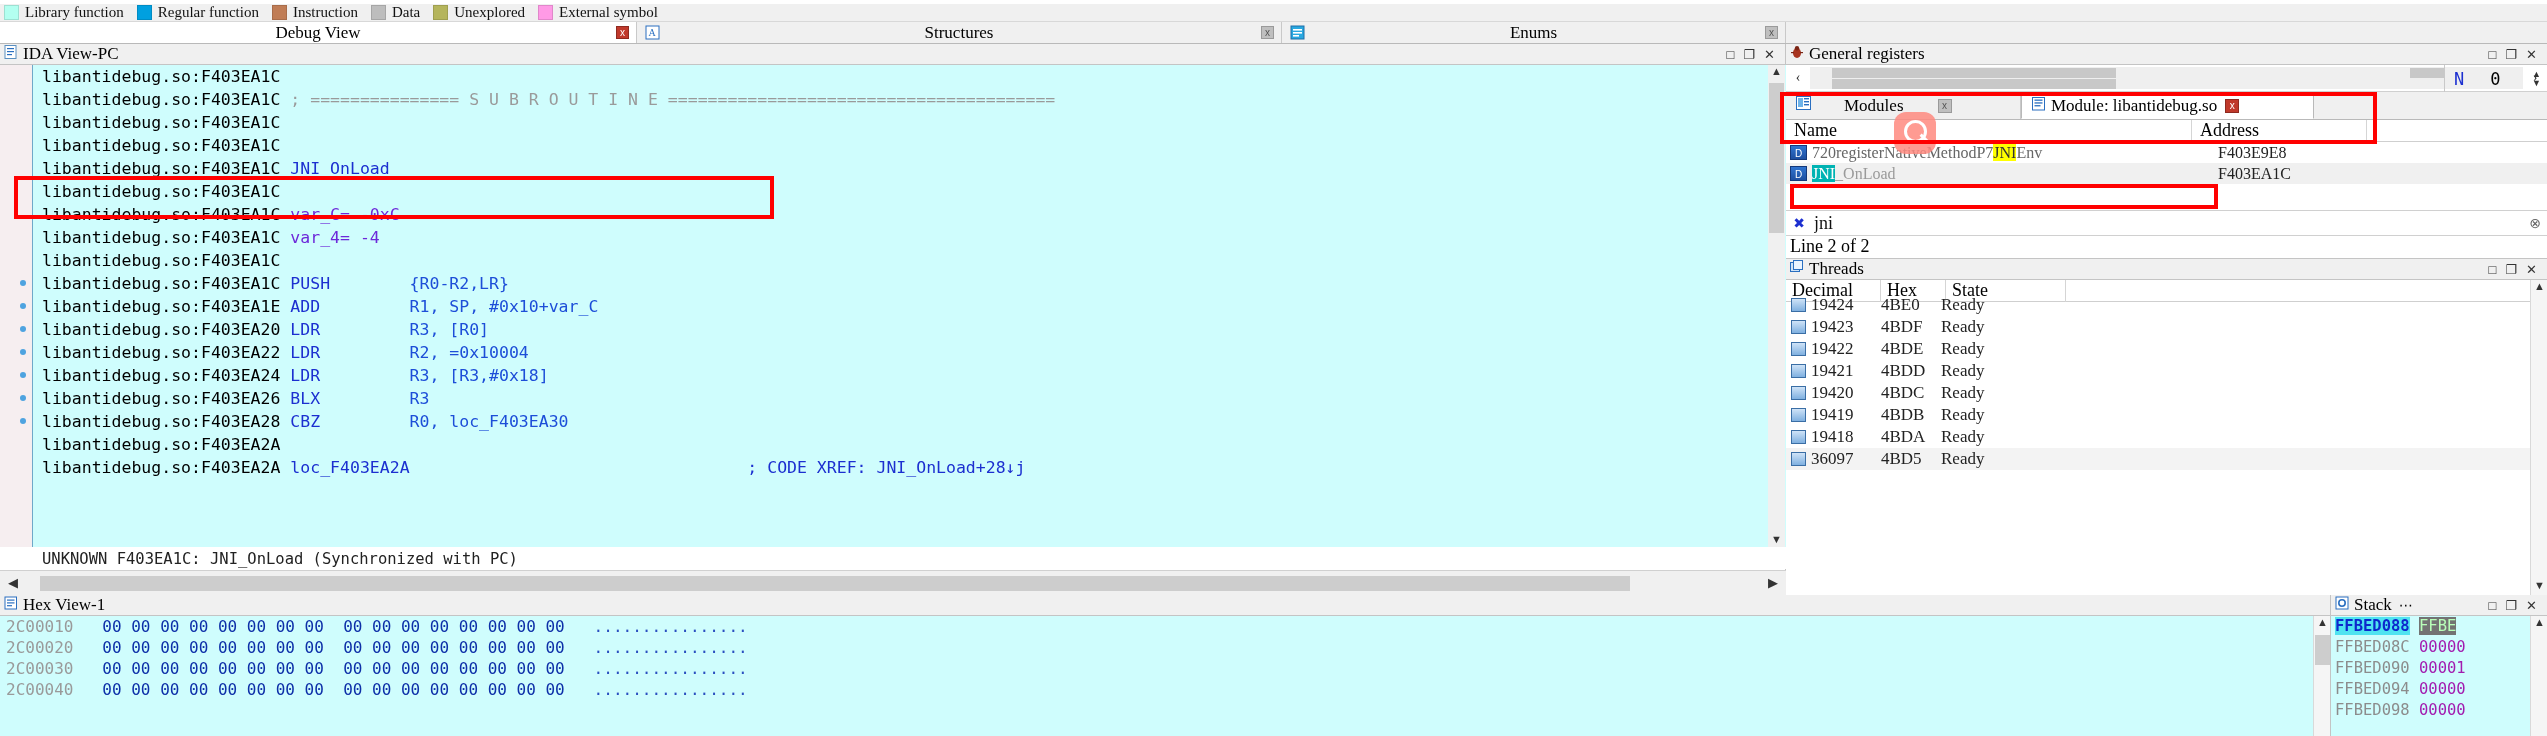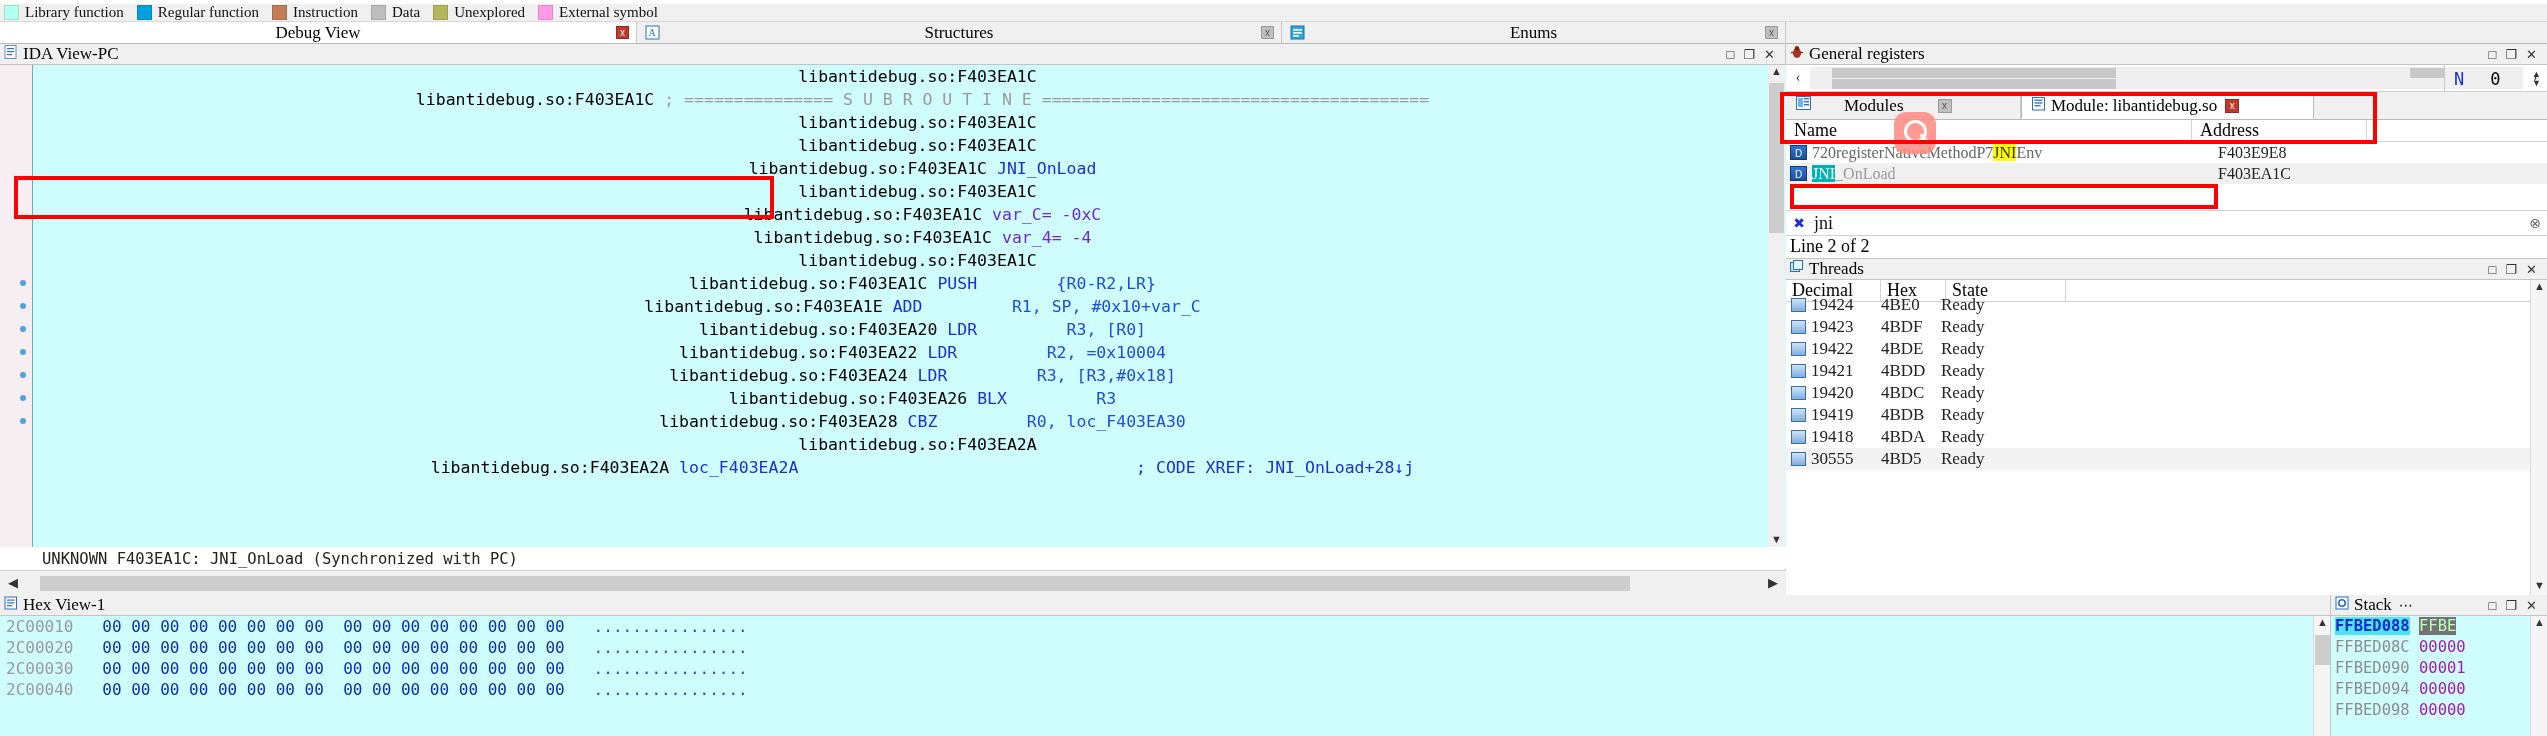--- a/index.html
+++ b/index.html
@@ -28,21 +28,21 @@
      padding:0 4px;font-size:17px;}
   .ptitle .tlabel{margin-left:5px;}
   .pt-btns{margin-left:auto;display:flex;gap:9px;align-items:center;padding-right:6px;color:#333;font-size:13px;font-family:"Liberation Sans",sans-serif;}
 
   
   #idaview{position:absolute;left:0;top:44px;width:1786px;height:551px;background:#fff;
      border-right:1px solid #c4c4c4;}
   #disasm{position:absolute;left:0;top:21px;width:1786px;height:485px;background:#cffdfd;overflow:hidden;
      font-family:"DejaVu Sans Mono",monospace;font-size:16.5px;}
   .gutter{position:absolute;left:0;top:0;width:33px;height:100%;background:#f6eef0;border-right:1px solid #6fa8c9;}
-  .dline{height:23px;line-height:23px;white-space:pre;padding-left:59px;text-align:center;}
+  .dline{height:23px;line-height:23px;white-space:pre;padding-left:42px;}
   .dot{position:absolute;left:20px;width:6px;height:6px;border-radius:50%;background:#4ea3e0;margin-top:8px;}
   .seg{color:#000;}
   .cmt{color:#9a9a9a;}
   .nm{color:#1c2fd0;}
   .lv{color:#6d28d9;}
   .mn{color:#1c2fd0;}
   .op{color:#1d4ed8;}
   .xref{color:#1c2fd0;}
   .red-box{position:absolute;border:4px solid #ff0000;pointer-events:none;}
   #dstatus{position:absolute;left:0;bottom:26px;width:1786px;height:22px;background:#fff;
@@ -416,21 +416,21 @@
             <span>Ready</span>
           </div>
           <div class="trow">
             <span class="ticon"></span>
             <span class="tdec">19418</span>
             <span class="thex">4BDA</span>
             <span>Ready</span>
           </div>
           <div class="trow sel">
             <span class="ticon"></span>
-            <span class="tdec">30555</span>
+            <span class="tdec">36097</span>
             <span class="thex">4BD5</span>
             <span>Ready</span>
           </div>
         </div>
     </div>
     <div class="vsb">
       <div class="a" style="top:0">▲</div>
       <div class="a" style="bottom:0">▼</div>
     </div>
   </div>

